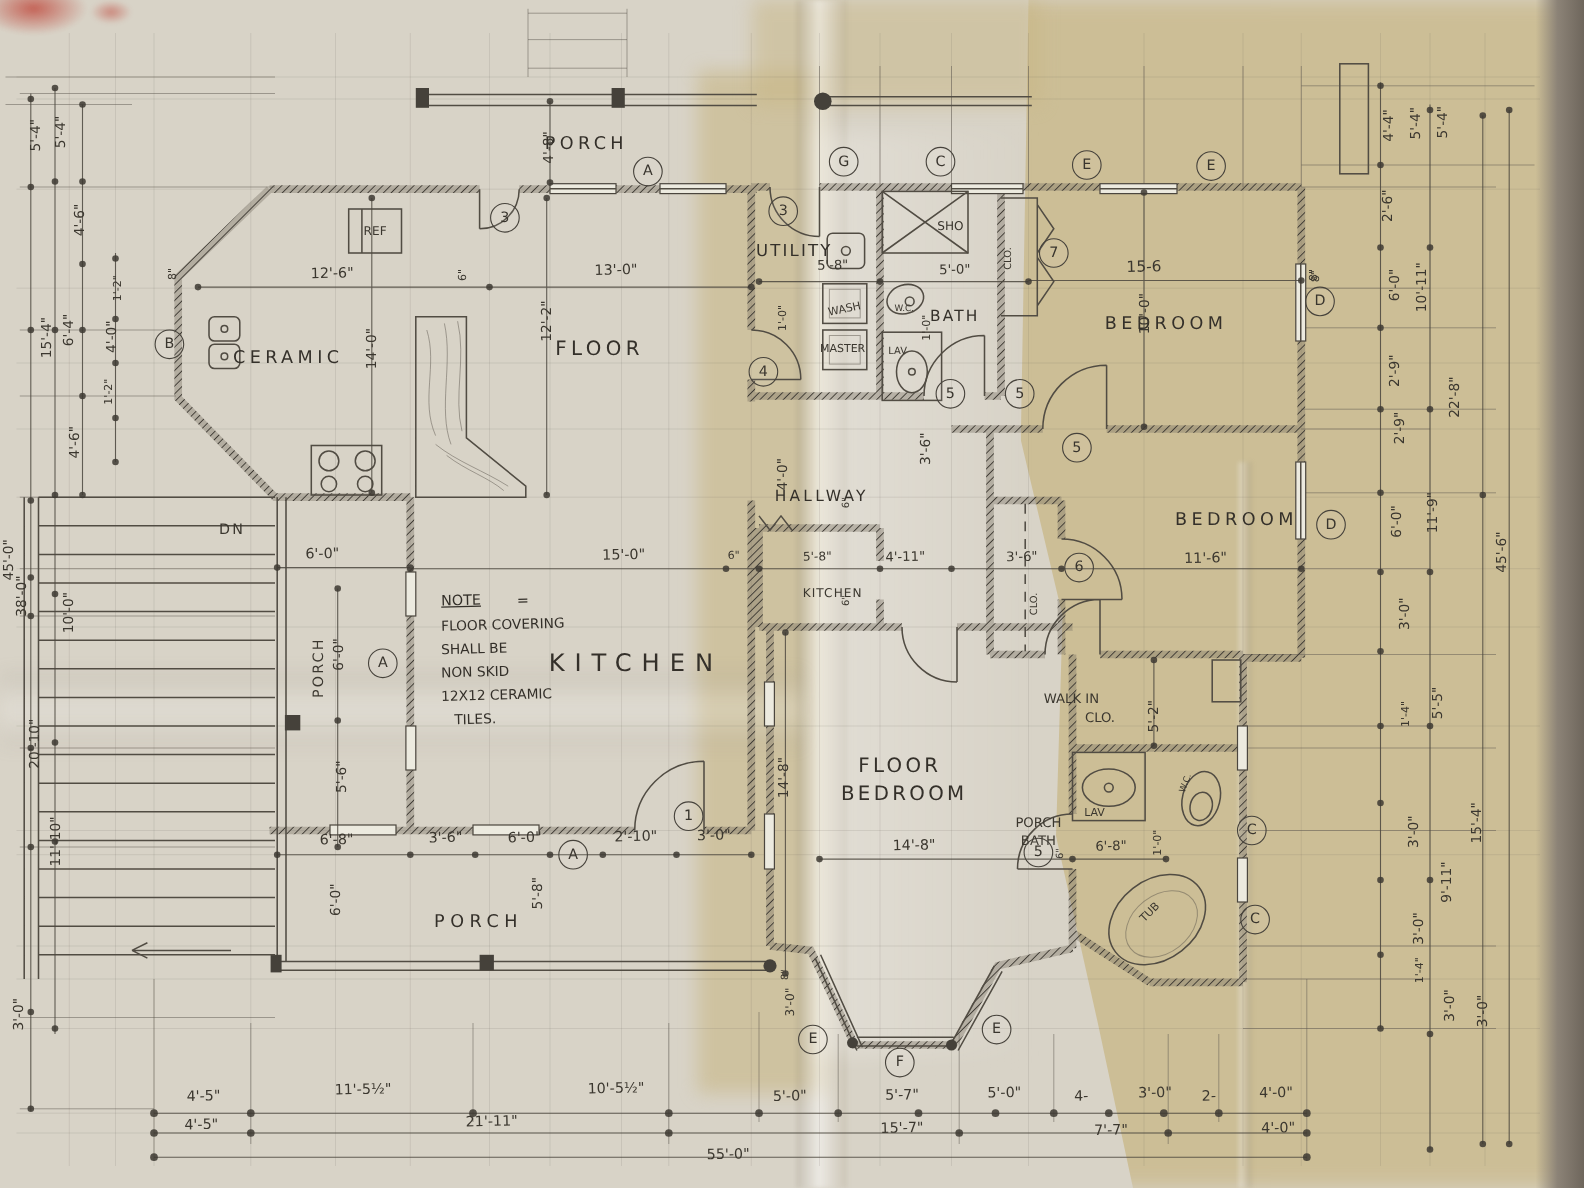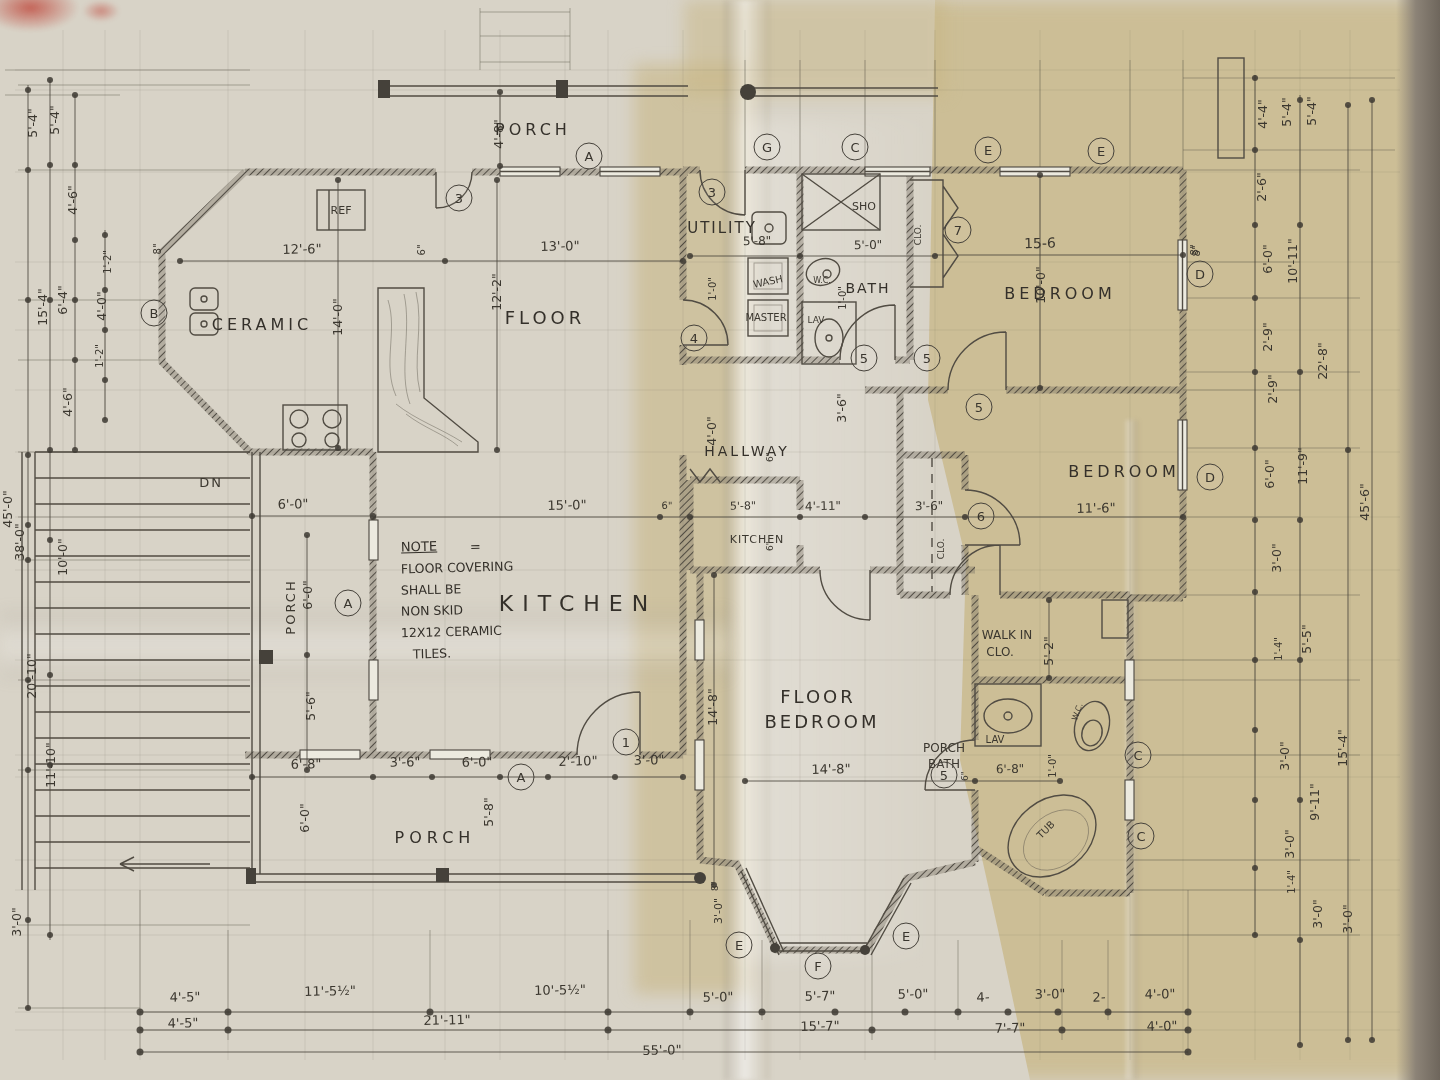--- a/index.html
+++ b/index.html
@@ -322,21 +322,21 @@
   <span class="lb rm" style="left:545px;top:318px;font-size:18px">FLOOR</span>
   <span class="lb rm" style="left:722px;top:228px;font-size:15px;letter-spacing:2px">UTILITY</span>
   <span class="lb rm" style="left:868px;top:288px;font-size:14px;letter-spacing:2px">BATH</span>
   <span class="lb rm" style="left:1060px;top:294px">BEDROOM</span>
   <span class="lb rm" style="left:1124px;top:472px">BEDROOM</span>
   <span class="lb rm" style="left:747px;top:451px;font-size:14px;letter-spacing:3px">HALLWAY</span>
   <span class="lb" style="left:757px;top:539px;font-size:11px;letter-spacing:1px">KITCHEN</span>
   <span class="lb rm" style="left:578px;top:604px;font-size:22px;letter-spacing:9px">KITCHEN</span>
   <span class="lb rm" style="left:818px;top:697px;font-size:18px;letter-spacing:3px">FLOOR</span>
   <span class="lb rm" style="left:822px;top:722px;font-size:18px;letter-spacing:3px">BEDROOM</span>
-  <span class="lb s12" style="left:1007px;top:635px">WALK IN</span>
+  <span class="lb s12" style="left:974px;top:635px">WALK IN</span>
   <span class="lb s12" style="left:1000px;top:652px">CLO.</span>
   <span class="lb s12" style="left:944px;top:748px">PORCH</span>
   <span class="lb s12" style="left:944px;top:764px">BATH</span>
   <span class="lb rm" style="left:435px;top:838px;letter-spacing:5px">PORCH</span>
   <span class="tv" style="left:290px;top:607px;font-size:13px;letter-spacing:2px">PORCH</span>
 
   <span class="lb s11" style="left:341px;top:210px">REF</span>
   <span class="lb s10" style="left:768px;top:282px;transform:translate(-50%,-50%) rotate(-12deg)">WASH</span>
   <span class="lb s10" style="left:766px;top:318px">MASTER</span>
   <span class="lb" style="left:822px;top:281px;font-size:8px">W.C.</span>

